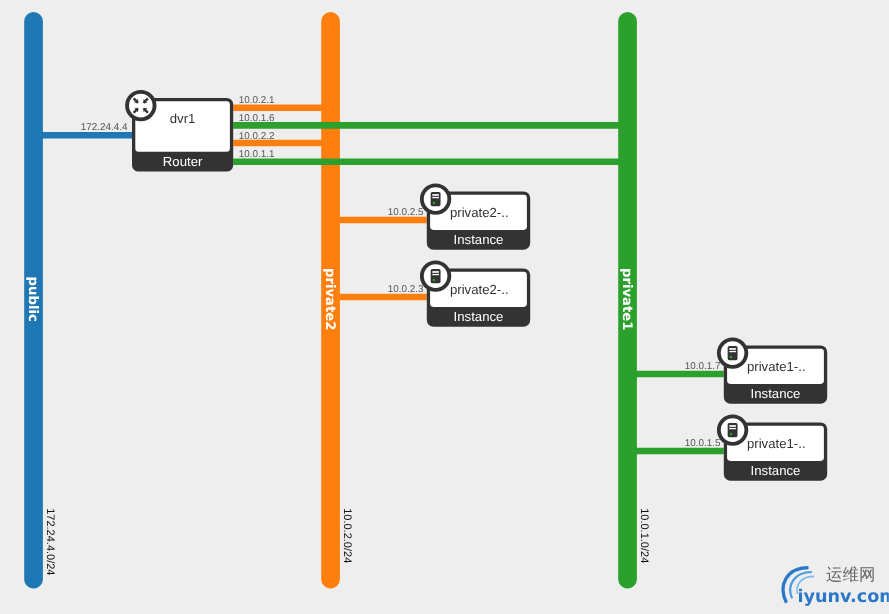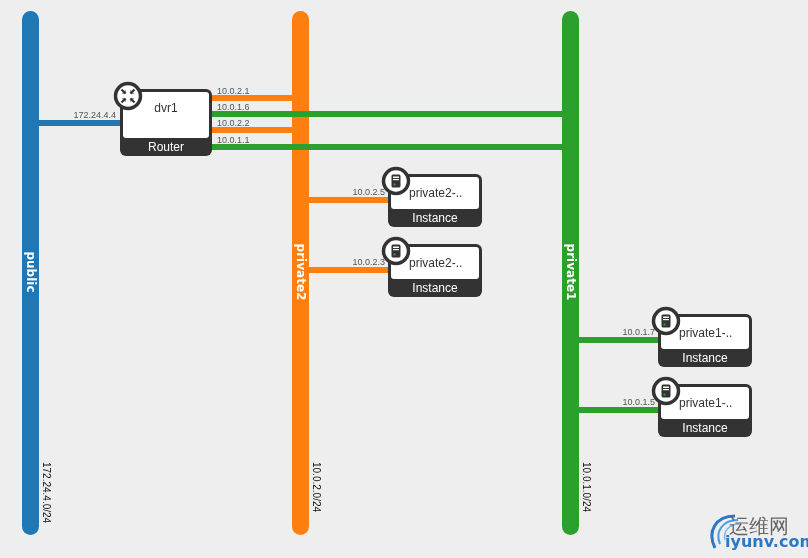--- a/index.html
+++ b/index.html
@@ -9,21 +9,21 @@
     }
     #topology { position: absolute; left: 0; top: 0; }
     .net-label { font-family: "DejaVu Sans", sans-serif; font-weight: bold; font-size: 12px; fill: #ffffff; }
     .cidr-label { font-family: "Liberation Sans", sans-serif; font-size: 10px; fill: #111111; }
     .ip-label { font-family: "Liberation Sans", sans-serif; font-size: 9px; fill: #555555; }
     .node-name { font-family: "Liberation Sans", sans-serif; font-size: 12px; fill: #333333; }
     .node-type { font-family: "Liberation Sans", sans-serif; font-size: 12px; fill: #ffffff; }
     .watermark {
       position: absolute; left: 705px; top: 510px; width: 100px; height: 46px;
     }
-    .wm-cn { position: absolute; left: 24px; top: 3px; font-size: 20px; color: #666; font-family: "DejaVu Sans", sans-serif; }
+    .wm-cn { position: absolute; left: 46px; top: 3px; font-size: 15px; color: #666; font-family: "DejaVu Sans", sans-serif; }
     .wm-en { position: absolute; left: 20px; top: 22px; font-size: 16px; font-weight: bold; color: #2c78c8; font-family: "DejaVu Sans", sans-serif; }
     .wm-arc { position: absolute; left: 0; top: 0; }
   </style>
 </head>
 <body>
 
 <svg id="topology" width="808" height="558" xmlns="http://www.w3.org/2000/svg">
 
   <g id="links-layer">
       <g>

